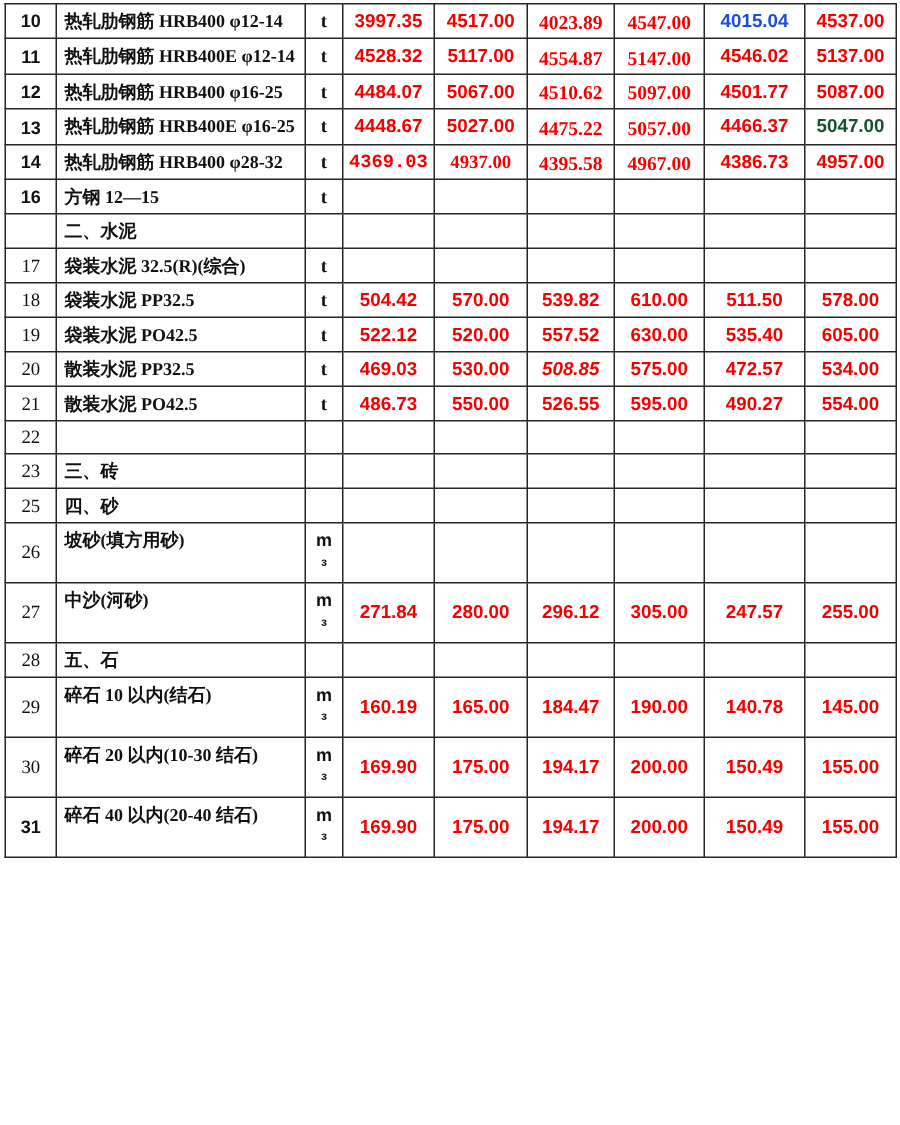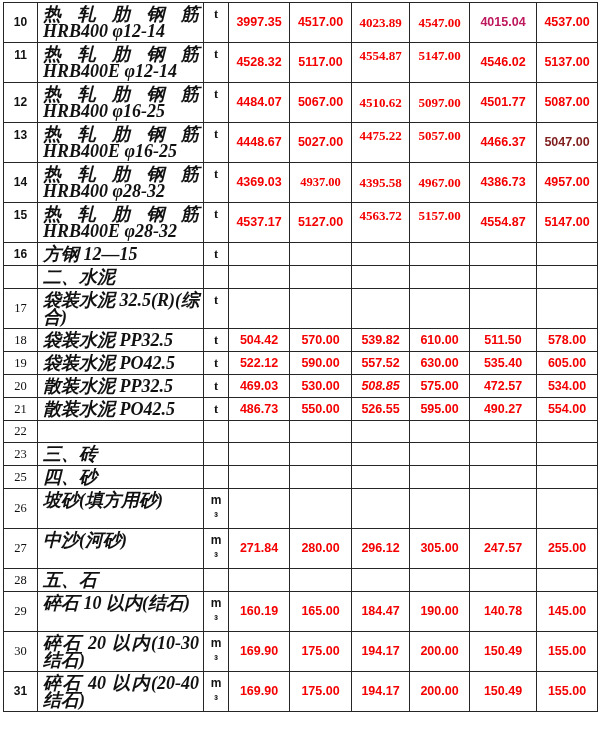--- a/index.html
+++ b/index.html
@@ -7,22 +7,22 @@
         font-family:"Liberation Serif","DejaVu Serif",serif;color:#111;}
   table.price{border-collapse:collapse;table-layout:fixed;width:594px;
               position:absolute;left:3px;top:2px;background:#fff;}
   td{border:1px solid #262626;padding:2px 3px;vertical-align:middle;
      overflow:hidden;line-height:17px;}
   td.num{text-align:center;font-size:12.5px;height:17px;
          font-family:"Liberation Serif","DejaVu Serif",serif;font-weight:400;}
   td.num.bsans{font-family:"Liberation Sans","DejaVu Sans",sans-serif;
                font-weight:700;font-size:12px;}
   td.name{font-family:"Liberation Serif","DejaVu Serif",serif;font-weight:700;
-          font-size:18px;text-align:justify;vertical-align:top;
-          padding:3px 4px 2px 5px;font-style:italic;}
+          font-size:12px;text-align:justify;vertical-align:top;
+          padding:3px 4px 2px 5px;}
   td.unit{font-family:"Liberation Serif","DejaVu Serif",serif;font-weight:700;
           font-size:12.5px;text-align:center;white-space:pre-line;
           vertical-align:top;padding-top:3px;}
   td.unit.usans{font-family:"Liberation Sans","DejaVu Sans",sans-serif;font-size:12px;}
   td.unit.u2{line-height:17px;}
   td.val{font-family:"Liberation Sans","DejaVu Sans",sans-serif;font-weight:700;
          font-size:12.5px;text-align:center;}
   td.val.vserif{font-family:"Liberation Serif","DejaVu Serif",serif;font-size:13px;}
   td.val.vtop{vertical-align:top;padding-top:4px;}
   tr.twoline td.num{vertical-align:top;padding-top:4px;}
@@ -45,21 +45,21 @@
     </colgroup>
     <tbody id="rows">
         <tr>
           <td class="num bsans">10</td>
           <td class="name">热轧肋钢筋 HRB400 φ12-14</td>
           <td class="unit">t</td>
           <td class="val" style="color: rgb(244, 0, 0);">3997.35</td>
           <td class="val" style="color: rgb(244, 0, 0);">4517.00</td>
           <td class="val vserif" style="color: rgb(244, 0, 0);">4023.89</td>
           <td class="val vserif" style="color: rgb(244, 0, 0);">4547.00</td>
-          <td class="val" style="color: #be185d;">4015.04</td>
+          <td class="val" style="color: #1d4ed8;">4015.04</td>
           <td class="val" style="color: rgb(244, 0, 0);">4537.00</td>
         </tr>
         <tr class="twoline">
           <td class="num bsans">11</td>
           <td class="name">热轧肋钢筋 HRB400E φ12-14</td>
           <td class="unit">t</td>
           <td class="val" style="color: rgb(244, 0, 0);">4528.32</td>
           <td class="val" style="color: rgb(244, 0, 0);">5117.00</td>
           <td class="val vserif vtop" style="color: rgb(244, 0, 0);">4554.87</td>
           <td class="val vserif vtop" style="color: rgb(244, 0, 0);">5147.00</td>
@@ -79,43 +79,32 @@
         </tr>
         <tr class="twoline">
           <td class="num bsans">13</td>
           <td class="name">热轧肋钢筋 HRB400E φ16-25</td>
           <td class="unit">t</td>
           <td class="val" style="color: rgb(244, 0, 0);">4448.67</td>
           <td class="val" style="color: rgb(244, 0, 0);">5027.00</td>
           <td class="val vserif vtop" style="color: rgb(244, 0, 0);">4475.22</td>
           <td class="val vserif vtop" style="color: rgb(244, 0, 0);">5057.00</td>
           <td class="val" style="color: rgb(244, 0, 0);">4466.37</td>
-          <td class="val" style="color: #7f1d1d;">5047.00</td>
+          <td class="val" style="color: #14532d;">5047.00</td>
         </tr>
         <tr>
           <td class="num bsans">14</td>
           <td class="name">热轧肋钢筋 HRB400 φ28-32</td>
           <td class="unit">t</td>
-          <td class="val" style="color: rgb(244, 0, 0);">4369.03</td>
+          <td class="val" style="color: rgb(244, 0, 0); font-family: Liberation Mono, monospace;">4369.03</td>
           <td class="val" style="color: rgb(244, 0, 0); font-family: Liberation Serif, serif;">4937.00</td>
           <td class="val vserif" style="color: rgb(244, 0, 0);">4395.58</td>
           <td class="val vserif" style="color: rgb(244, 0, 0);">4967.00</td>
           <td class="val" style="color: rgb(244, 0, 0);">4386.73</td>
           <td class="val" style="color: rgb(244, 0, 0);">4957.00</td>
-        </tr>
-        <tr class="twoline">
-          <td class="num bsans">15</td>
-          <td class="name">热轧肋钢筋 HRB400E φ28-32</td>
-          <td class="unit">t</td>
-          <td class="val" style="color: rgb(244, 0, 0);">4537.17</td>
-          <td class="val" style="color: rgb(244, 0, 0);">5127.00</td>
-          <td class="val vserif vtop" style="color: rgb(244, 0, 0);">4563.72</td>
-          <td class="val vserif vtop" style="color: rgb(244, 0, 0);">5157.00</td>
-          <td class="val" style="color: rgb(244, 0, 0);">4554.87</td>
-          <td class="val" style="color: rgb(244, 0, 0);">5147.00</td>
         </tr>
         <tr>
           <td class="num bsans">16</td>
           <td class="name">方钢 12—15</td>
           <td class="unit">t</td>
           <td class="val" style="color: rgb(244, 0, 0);"></td>
           <td class="val" style="color: rgb(244, 0, 0);"></td>
           <td class="val" style="color: rgb(244, 0, 0);"></td>
           <td class="val" style="color: rgb(244, 0, 0);"></td>
           <td class="val" style="color: rgb(244, 0, 0);"></td>
@@ -152,21 +141,21 @@
           <td class="val" style="color: rgb(244, 0, 0);">539.82</td>
           <td class="val" style="color: rgb(244, 0, 0);">610.00</td>
           <td class="val" style="color: rgb(244, 0, 0);">511.50</td>
           <td class="val" style="color: rgb(244, 0, 0);">578.00</td>
         </tr>
         <tr>
           <td class="num">19</td>
           <td class="name">袋装水泥 PO42.5</td>
           <td class="unit">t</td>
           <td class="val" style="color: rgb(244, 0, 0);">522.12</td>
-          <td class="val" style="color: rgb(244, 0, 0);">590.00</td>
+          <td class="val" style="color: rgb(244, 0, 0);">520.00</td>
           <td class="val" style="color: rgb(244, 0, 0);">557.52</td>
           <td class="val" style="color: rgb(244, 0, 0);">630.00</td>
           <td class="val" style="color: rgb(244, 0, 0);">535.40</td>
           <td class="val" style="color: rgb(244, 0, 0);">605.00</td>
         </tr>
         <tr>
           <td class="num">20</td>
           <td class="name">散装水泥 PP32.5</td>
           <td class="unit">t</td>
           <td class="val" style="color: rgb(244, 0, 0);">469.03</td>

